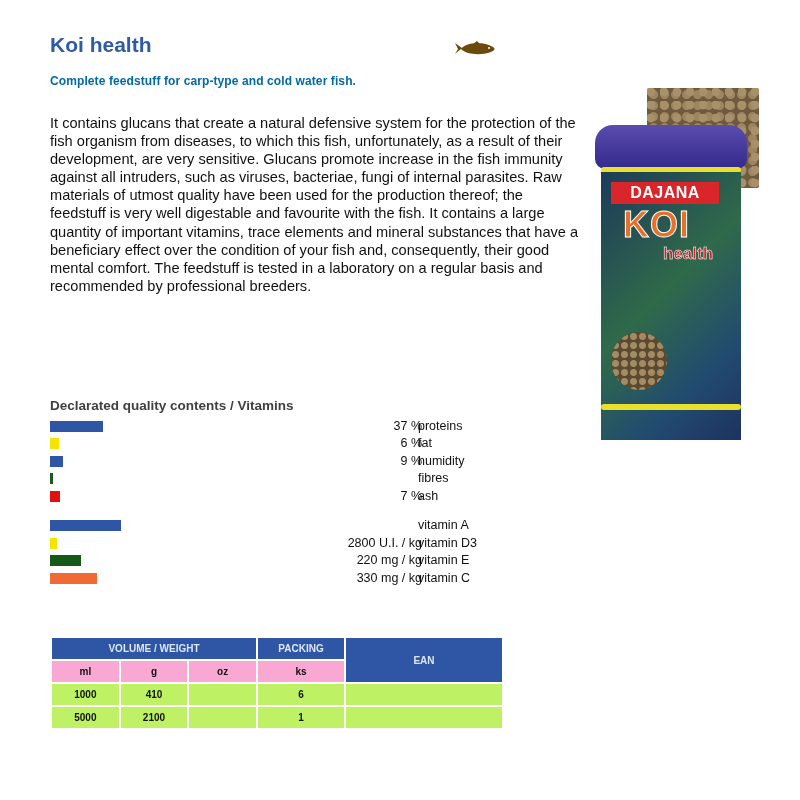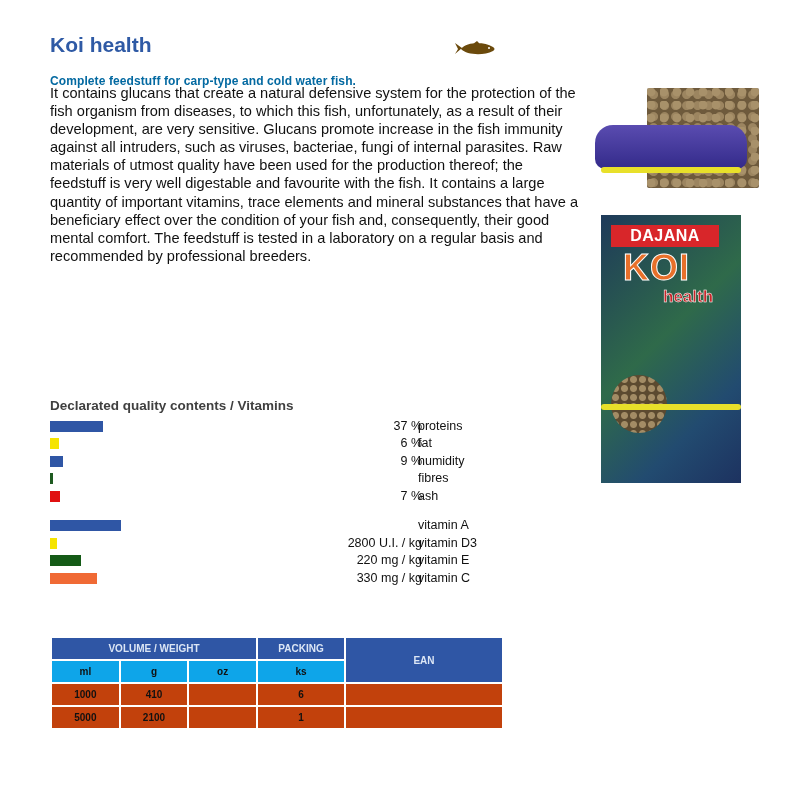--- a/index.html
+++ b/index.html
@@ -1,46 +1,46 @@
 <!DOCTYPE html>
 <html><head>
 <meta charset="utf-8">
 <style>
   html, body { margin: 0; padding: 0; background: #ffffff; }
   body { width: 800px; height: 800px; position: relative; overflow: hidden; font-family: "Liberation Sans", sans-serif; }
   .title { position: absolute; left: 50px; top: 33px; font-size: 21px; font-weight: bold; color: #2f5aa5; margin: 0; }
   .fish-icon { position: absolute; left: 453px; top: 40px; width: 44px; height: 18px; }
   .subtitle { position: absolute; left: 50px; top: 74px; font-size: 12px; font-weight: bold; color: #0369a1; margin: 0; letter-spacing: 0.1px; }
-  .description { position: absolute; left: 50px; top: 84px; width: 530px; font-size: 14.6px; line-height: 18.1px; color: #111; margin: 0; }
+  .description { position: absolute; left: 50px; top: 114px; width: 530px; font-size: 14.6px; line-height: 18.1px; color: #111; margin: 0; }
   .product { position: absolute; left: 585px; top: 85px; width: 205px; height: 325px; }
   .pellets { position: absolute; left: 62px; top: 3px; width: 112px; height: 100px; border-radius: 2px;
      background-color:#6e5a3c;
      background-image: radial-gradient(circle at 30% 30%, #a8916a 0 4px, transparent 5px), radial-gradient(circle at 60% 60%, #9c8560 0 4px, transparent 5px);
      background-size: 13px 13px, 11px 11px; }
   .can { position: absolute; left: 10px; top: 40px; width: 152px; height: 285px; }
   .lid { position: absolute; left: 0; top: 0; width: 152px; height: 44px; background: linear-gradient(#5a4cb0, #332a8a); border-radius: 18px 18px 10px 10px; }
   .rim { position: absolute; left: 6px; top: 42px; width: 140px; height: 6px; background: #e8e02a; border-radius: 3px; }
-  .body { position: absolute; left: 6px; top: 47px; width: 140px; height: 268px; background: linear-gradient(135deg, #1e3a5a 0%, #2f6a4a 45%, #224b70 75%, #1d3260 100%); margin-top: 43px; }
+  .body { position: absolute; left: 6px; top: 47px; width: 140px; height: 268px; background: linear-gradient(135deg, #1e3a5a 0%, #2f6a4a 45%, #224b70 75%, #1d3260 100%); }
   .brand { position: absolute; left: 10px; top: 10px; width: 108px; height: 22px; background: #d8262a; color: #fff; font-weight: bold; font-size: 16px; text-align: center; line-height: 22px; letter-spacing: 0.5px; }
   .koi { position: absolute; left: 22px; top: 34px; font-size: 36px; font-weight: bold; color: #e8702a; letter-spacing: 1px; line-height: 38px; -webkit-text-stroke: 1px #fff; }
   .health { position: absolute; left: 62px; top: 72px; font-size: 17px; font-weight: bold; color: #c8262a; -webkit-text-stroke: 0.5px #fff; }
   .can-pellets { position: absolute; left: 10px; top: 160px; width: 56px; height: 58px; border-radius: 50%;
      background-color:#5c4a30;
      background-image: radial-gradient(circle, #a38c65 0 3px, transparent 4px); background-size: 9px 9px; }
   .base { position: absolute; left: 6px; top: 279px; width: 140px; height: 6px; background: #e8e02a; border-radius: 3px; }
   .section-title { position: absolute; left: 50px; top: 398px; font-size: 13.5px; font-weight: bold; color: #404040; margin: 0; }
   .nrow { position: absolute; left: 50px; height: 17px; width: 450px; font-size: 12.5px; color: #111; padding-left: 24px; }
   .nrow .bar { position: absolute; left: 0; top: 3px; height: 11px; }
   .nrow .val { position: absolute; left: 160px; width: 212px; text-align: right; top: 0; line-height: 17px; }
   .nrow .lbl { position: absolute; left: 368px; top: 0; line-height: 17px; }
   table.pack { position: absolute; left: 50px; top: 636px; border-collapse: separate; border-spacing: 2px; font-size: 10px; font-weight: bold; }
   table.pack td, table.pack th { padding: 0; text-align: center; height: 21px; }
   .h1 { background: #2f56a5; color: #dce6f5; }
-  .h2 { background: #0ea5e9; color: #111; }
-  .cell { background: #c2410c; color: #111; font-weight: bold; }
+  .h2 { background: #f9a8d4; color: #111; }
+  .cell { background: #bef264; color: #111; font-weight: bold; }
 </style>
 </head>
 <body>
 
 <h1 class="title">Koi health</h1>
 <svg class="fish-icon" viewBox="0 0 44 18">
   <path d="M2 3 L9 8 L2 14 L5 9 Z M8 9 C14 2, 30 1, 40 7 C42 8, 42 10, 40 11 C30 16, 14 15, 8 9 Z M20 4 L24 1 L27 4 Z" fill="#6b4a0c"></path>
   <circle cx="36" cy="8" r="1" fill="#fff"></circle>
 </svg>
 <h2 class="subtitle">Complete feedstuff for carp-type and cold water fish.</h2>

